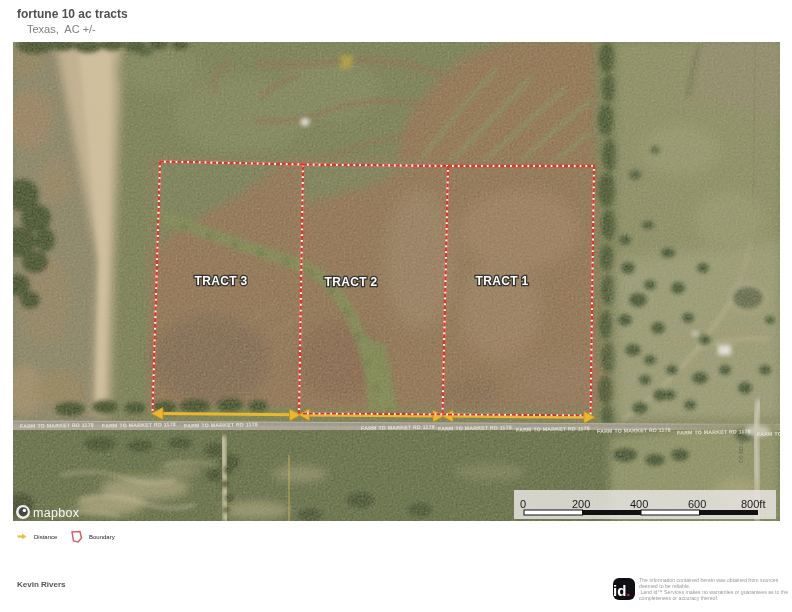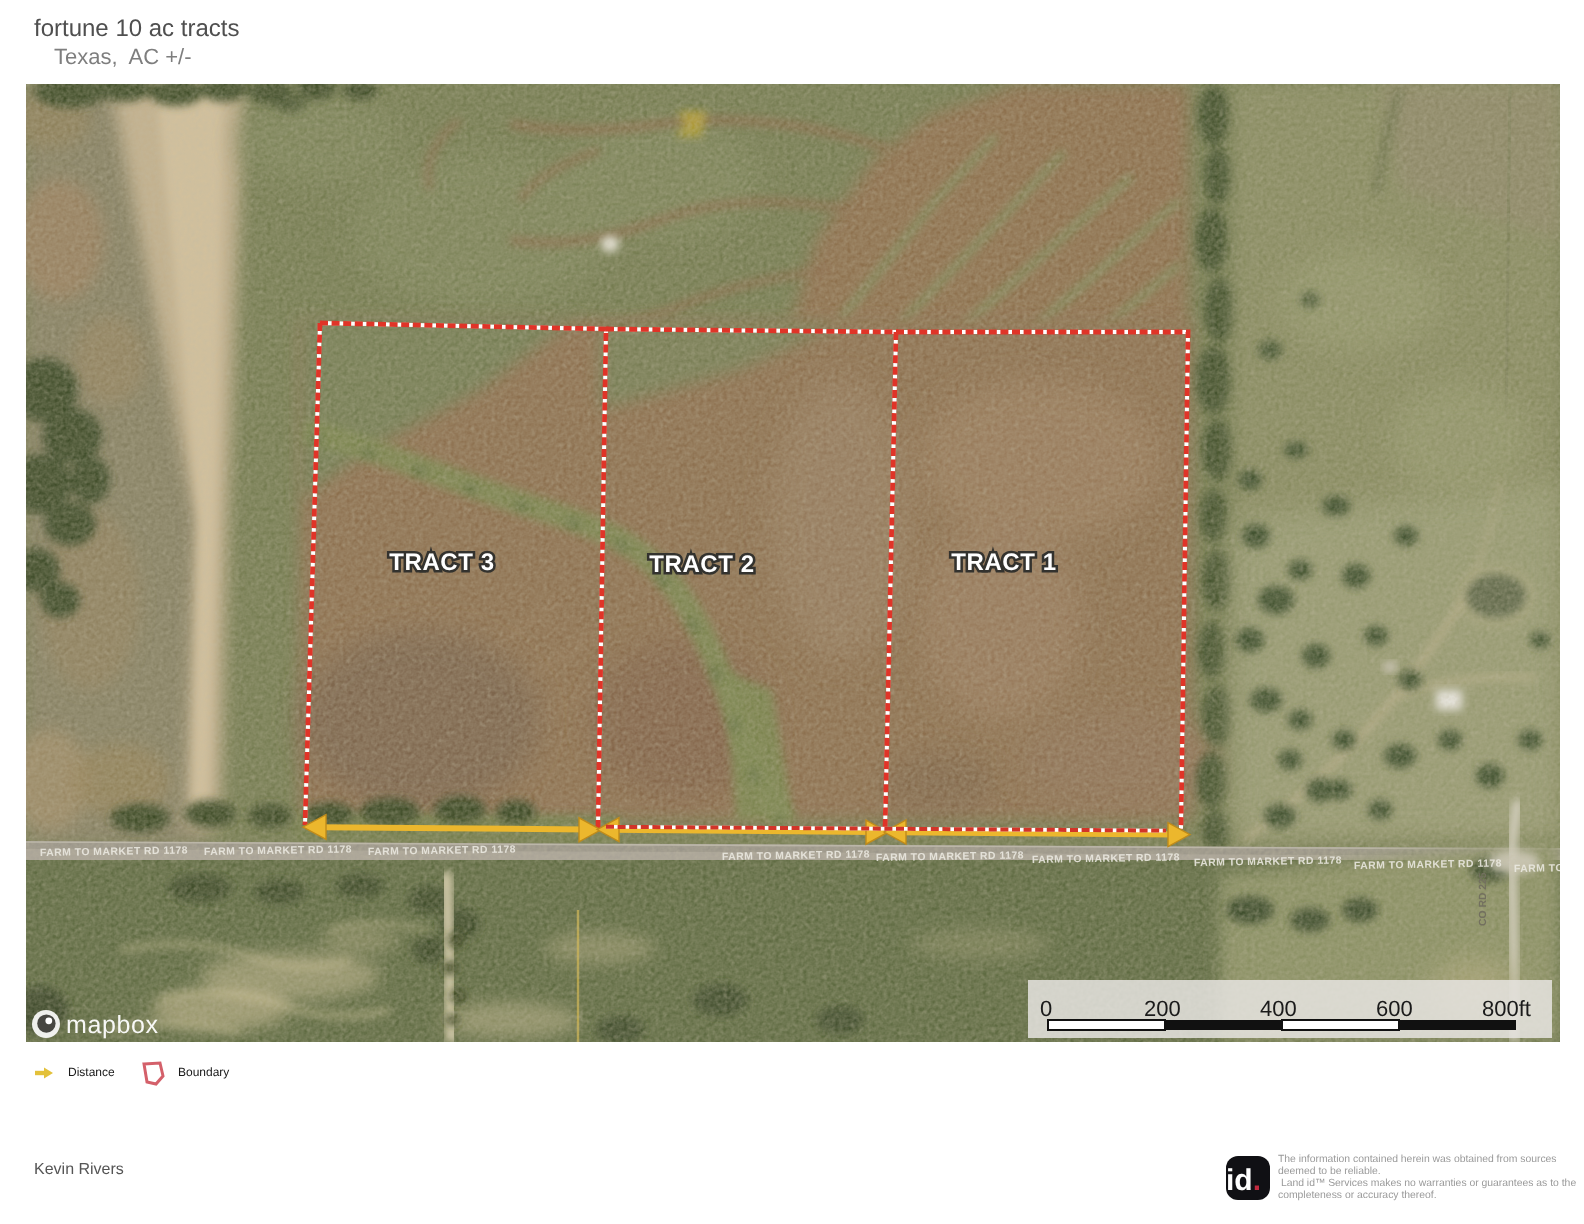--- a/index.html
+++ b/index.html
@@ -2,21 +2,21 @@
 <html><head>
 <meta charset="utf-8">
 <style>
   html,body{margin:0;padding:0;width:792px;height:612px;background:#fff;overflow:hidden;
     font-family:"Liberation Sans",sans-serif;}
   .abs{position:absolute;}
 </style>
 </head>
 <body>
 
-<div class="abs" style="left:17px;top:7px;font-size:12px;font-weight:normal;color:#4f4f4f;">fortune 10 ac tracts</div>
+<div class="abs" style="left:17px;top:7px;font-size:12px;font-weight:bold;color:#4f4f4f;">fortune 10 ac tracts</div>
 
 <div class="abs" style="left:27px;top:23px;font-size:11px;color:#7e7e7e;">Texas,&nbsp; AC +/-</div>
 
 <svg class="abs" style="left:13px;top:42px;" width="767" height="479" viewBox="13 42 767 479" xmlns="http://www.w3.org/2000/svg">
 <defs>
   <filter id="b2" x="-30%" y="-30%" width="160%" height="160%">
         <feGaussianBlur stdDeviation="2"></feGaussianBlur>
       </filter>
   <filter id="b4" x="-40%" y="-40%" width="180%" height="180%">
         <feGaussianBlur stdDeviation="4"></feGaussianBlur>
@@ -382,21 +382,21 @@
 </svg>
 
 <div class="abs" style="left:34px;top:533.5px;font-size:6px;color:#1a1a1a;">Distance</div>
 
 <svg class="abs" style="left:70px;top:530px;" width="14" height="14" viewBox="0 0 14 14">
   <path d="M2,2 L10,1.5 L11.5,8 L8,12 L3.5,11 Z" fill="none" stroke="#d4606a" stroke-width="1.5"></path>
 </svg>
 
 <div class="abs" style="left:89px;top:533.5px;font-size:6px;color:#1a1a1a;">Boundary</div>
 
-<div class="abs" style="left:17px;top:580px;font-size:8px;font-weight:normal;color:#555;">Kevin Rivers</div>
+<div class="abs" style="left:17px;top:580px;font-size:8px;font-weight:bold;color:#555;">Kevin Rivers</div>
 
 <div class="abs" style="left:613px;top:578px;width:22px;height:22px;background:#101014;border-radius:6px;">
   <div style="color:#fff;font-weight:bold;font-size:15px;text-align:left;margin-top:4px;">id<span style="color:#c22a3f;">.</span></div>
 </div>
 
 <div class="abs" style="left:639px;top:577px;width:150px;font-size:5.2px;line-height:6px;color:#9a9a9a;">
 The information contained herein was obtained from sources deemed to be reliable.<br>
 &nbsp;Land id™ Services makes no warranties or guarantees as to the completeness or accuracy thereof.
 </div>
 

